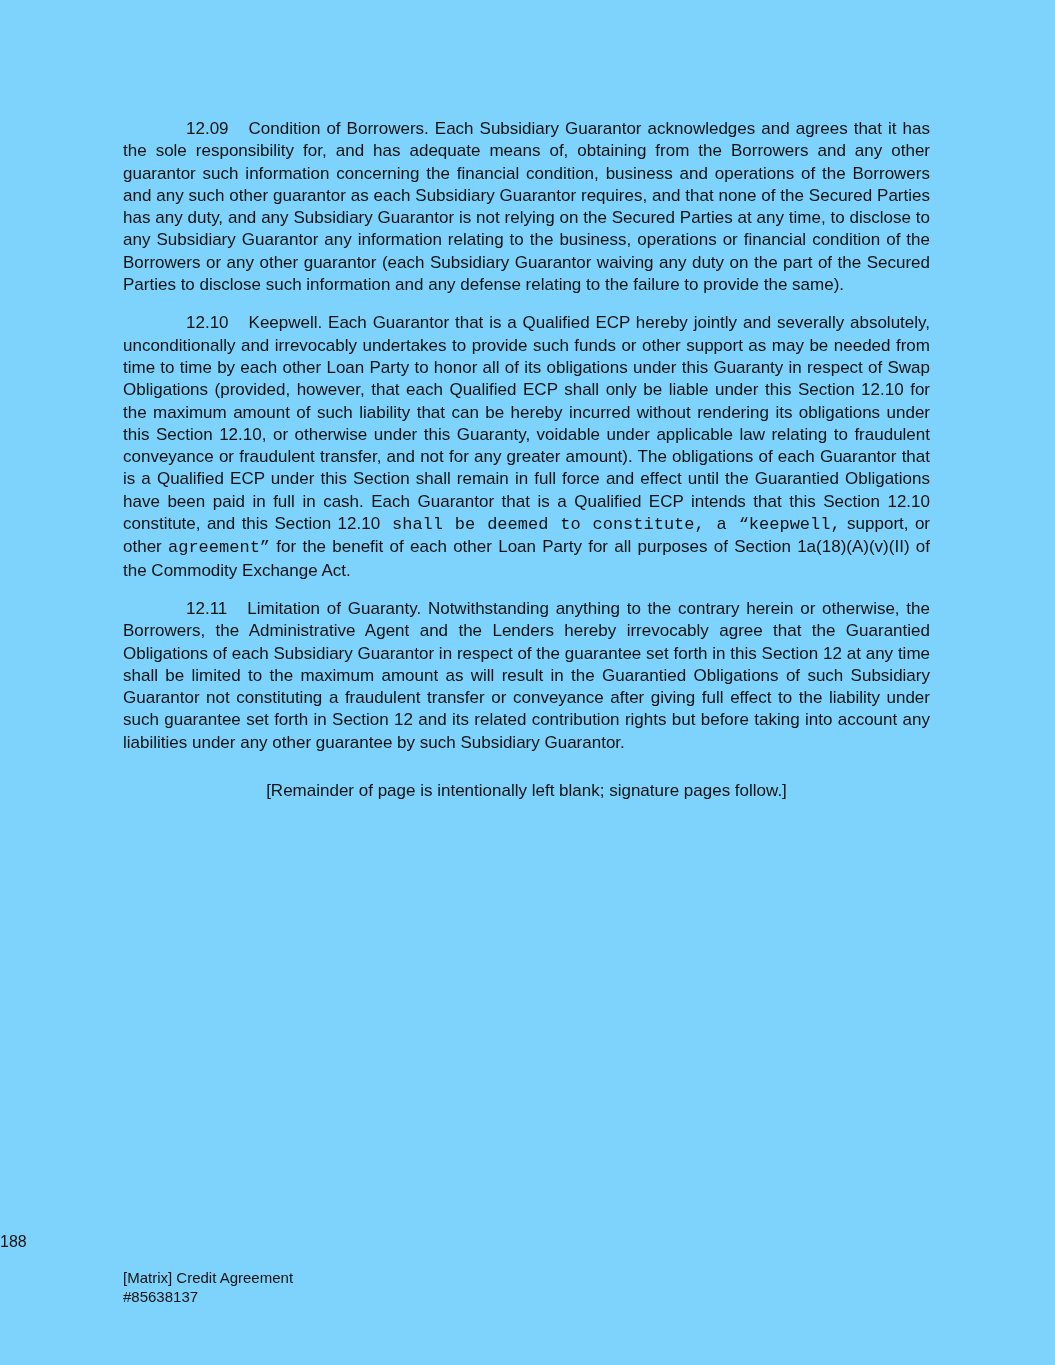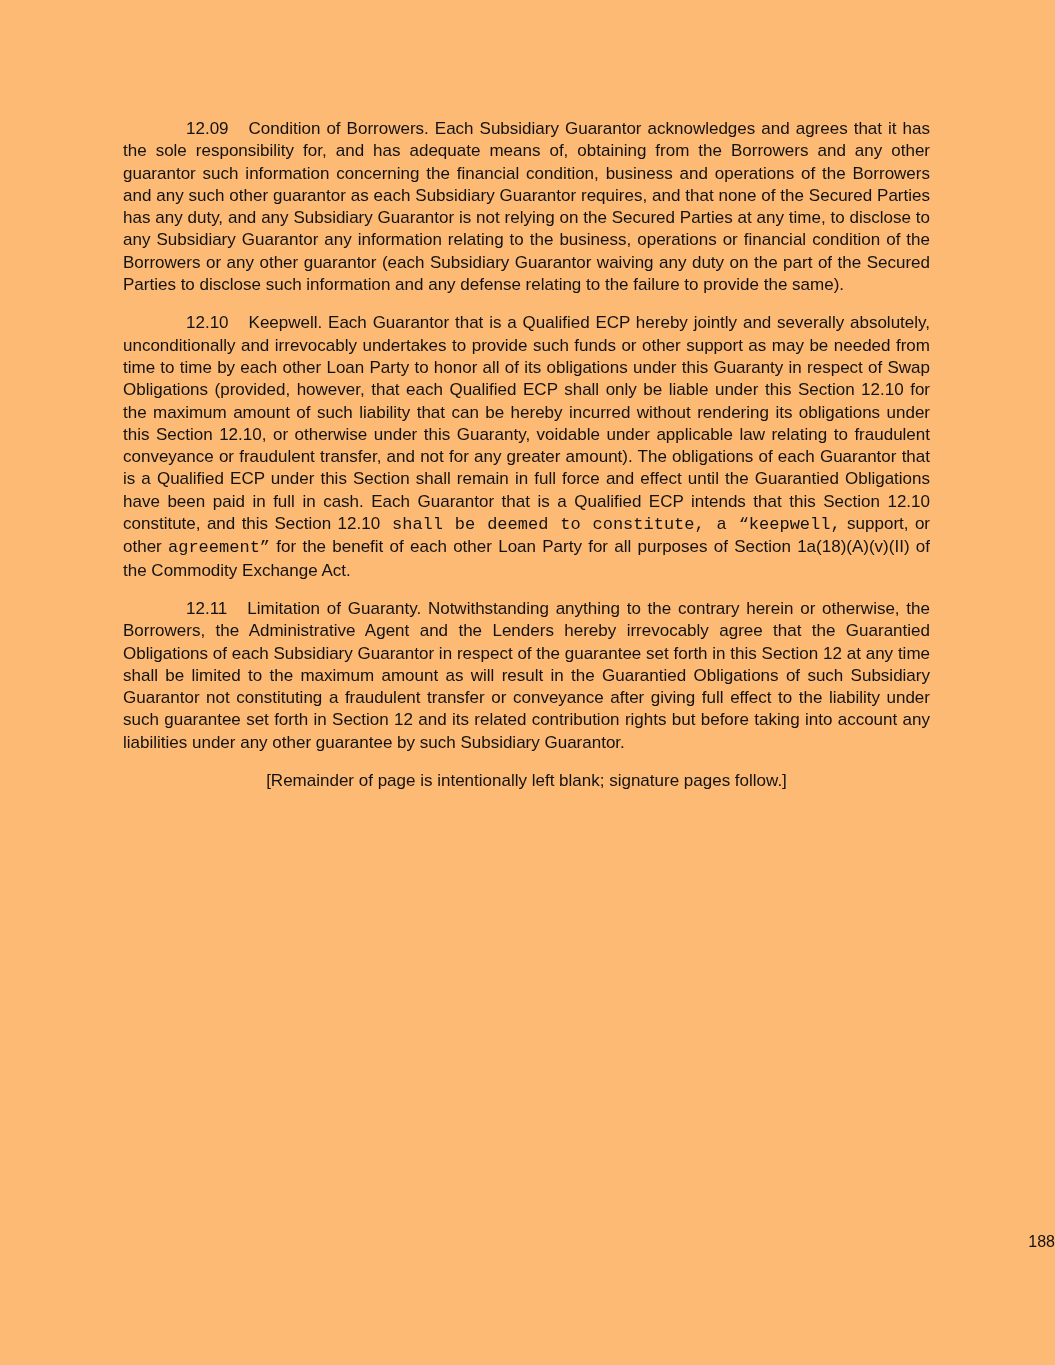--- a/index.html
+++ b/index.html
@@ -8,47 +8,47 @@
     width: 1055px;
     height: 1365px;
     position: relative;
     font-family: "Liberation Sans", sans-serif;
     color: #121212;
     overflow: hidden;
   }
   .page {
     position: absolute;
     inset: 0;
-    background: #fdba74;
+    background: #7dd3fc;
   }
   .content {
     padding: 118px 125px 0 123px;
   }
   p.para {
     font-size: 17px;
     line-height: 22.3px;
     text-align: justify;
     text-indent: 63px;
     margin-bottom: 16px;
   }
   .secnum { padding-right: 20px; }
   .uline { }
   .serif { font-family: Liberation Mono, monospace; }
   .remainder {
     font-size: 17px;
     line-height: 22.3px;
     text-align: center;
-    margin-top: 16px;
+    margin-top: 26px;
   }
   .page-number {
     position: absolute;
     top: 1233px;
     left: 0;
     width: 100%;
-    text-align: right;
+    text-align: left;
     font-size: 16px;
   }
   .doc-footer {
     position: absolute;
     top: 1268px;
     left: 123px;
     font-size: 15px;
     line-height: 19px;
   }
 </style>
@@ -60,13 +60,17 @@
     <div>
         <p class="para"><span class="secnum">12.09</span><span>Condition of Borrowers. Each Subsidiary Guarantor acknowledges and agrees that it has the sole responsibility for, and has adequate means of, obtaining from the Borrowers and any other guarantor such information concerning the financial condition, business and operations of the Borrowers and any such other guarantor as each Subsidiary Guarantor requires, and that none of the Secured Parties has any duty, and any Subsidiary Guarantor is not relying on the Secured Parties at any time, to disclose to any Subsidiary Guarantor any information relating to the business, operations or financial condition of the Borrowers or any other guarantor (each Subsidiary Guarantor waiving any duty on the part of the Secured Parties to disclose such information and any defense relating to the failure to provide the same).</span></p>
         <p class="para"><span class="secnum">12.10</span><span>Keepwell. Each Guarantor that is a Qualified ECP hereby jointly and severally absolutely, unconditionally and irrevocably undertakes to provide such funds or other support as may be needed from time to time by each other Loan Party to honor all of its obligations under this Guaranty in respect of Swap Obligations (provided, however, that each Qualified ECP shall only be liable under this </span><span class="uline">Section 12.10</span><span> for the maximum amount of such liability that can be hereby incurred without rendering its obligations under this </span><span class="uline">Section 12.10</span><span>, or otherwise under this Guaranty, voidable under applicable law relating to fraudulent conveyance or fraudulent transfer, and not for any greater amount). The obligations of each Guarantor that is a Qualified ECP under this Section shall remain in full force and effect until the Guarantied Obligations have been paid in full in cash. Each Guarantor that is a Qualified ECP intends that this </span><span class="uline">Section 12.10</span><span> constitute, and this </span><span class="uline">Section 12.10</span><span class="serif"> shall be deemed to constitute, a “keepwell,</span><span> support, or other </span><span class="serif">agreement”</span><span> for the benefit of each other Loan Party for all purposes of Section 1a(18)(A)(v)(II) of the Commodity Exchange Act.</span></p>
         <p class="para"><span class="secnum">12.11</span><span>Limitation of Guaranty. Notwithstanding anything to the contrary herein or otherwise, the Borrowers, the Administrative Agent and the Lenders hereby irrevocably agree that the Guarantied Obligations of each Subsidiary Guarantor in respect of the guarantee set forth in this </span><span class="uline">Section 12</span><span> at any time shall be limited to the maximum amount as will result in the Guarantied Obligations of such Subsidiary Guarantor not constituting a fraudulent transfer or conveyance after giving full effect to the liability under such guarantee set forth in </span><span class="uline">Section 12</span><span> and its related contribution rights but before taking into account any liabilities under any other guarantee by such Subsidiary Guarantor.</span></p>
       </div>
     <p class="remainder">[Remainder of page is intentionally left blank; signature pages follow.]</p>
   </div>
 
   <div class="page-number">188</div>
 
+  <div class="doc-footer">
+    <div>[Matrix] Credit Agreement</div>
+    <div>#85638137</div>
+  </div>
 </div>
 
 </body></html>

